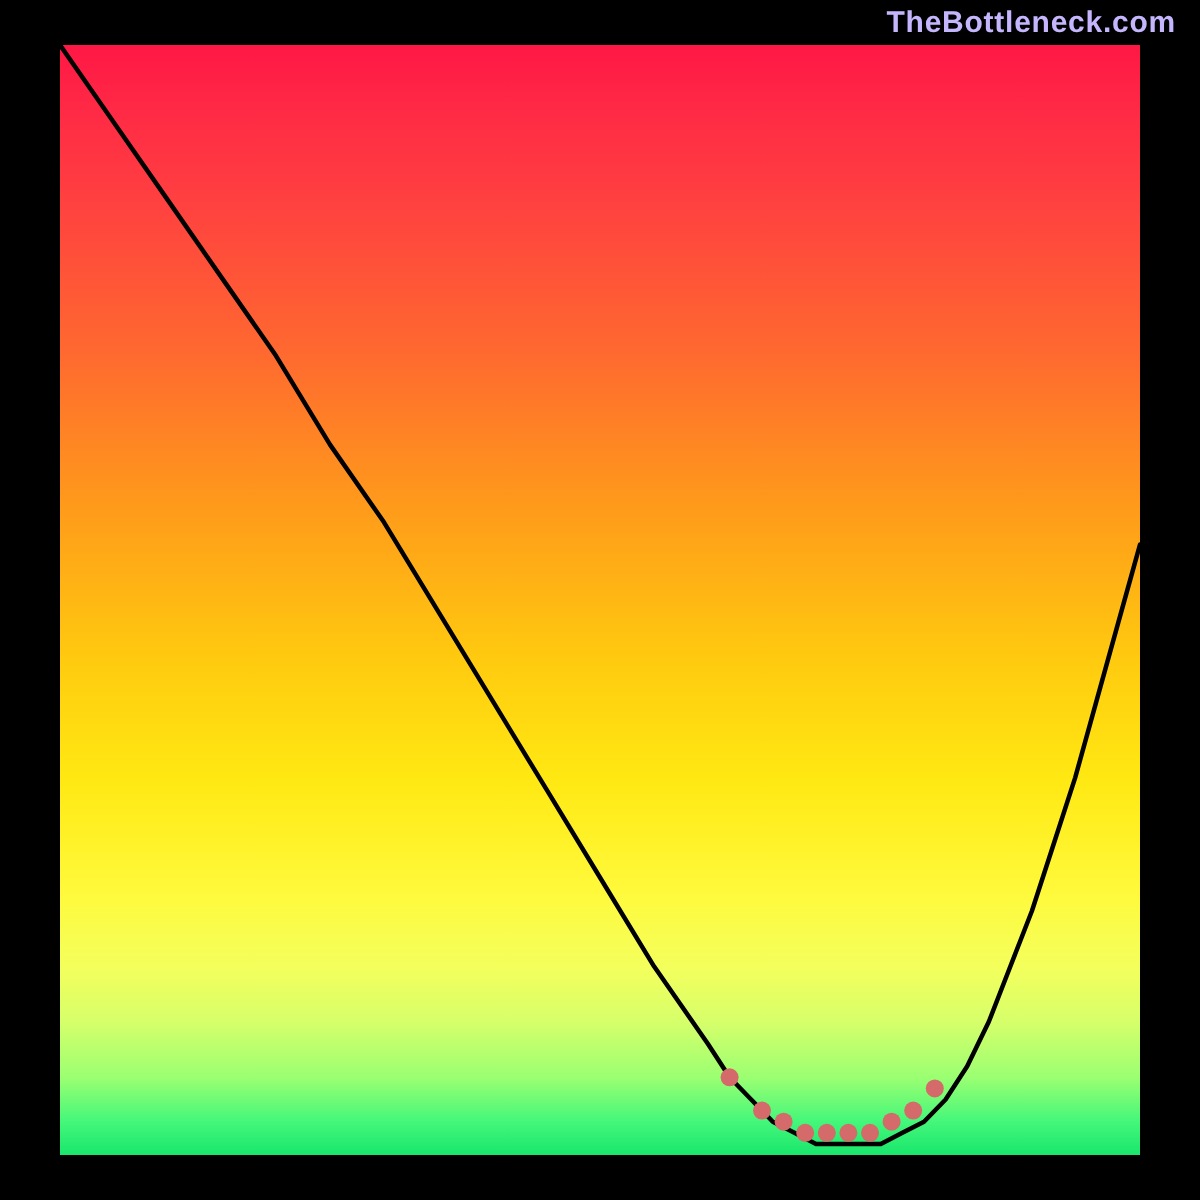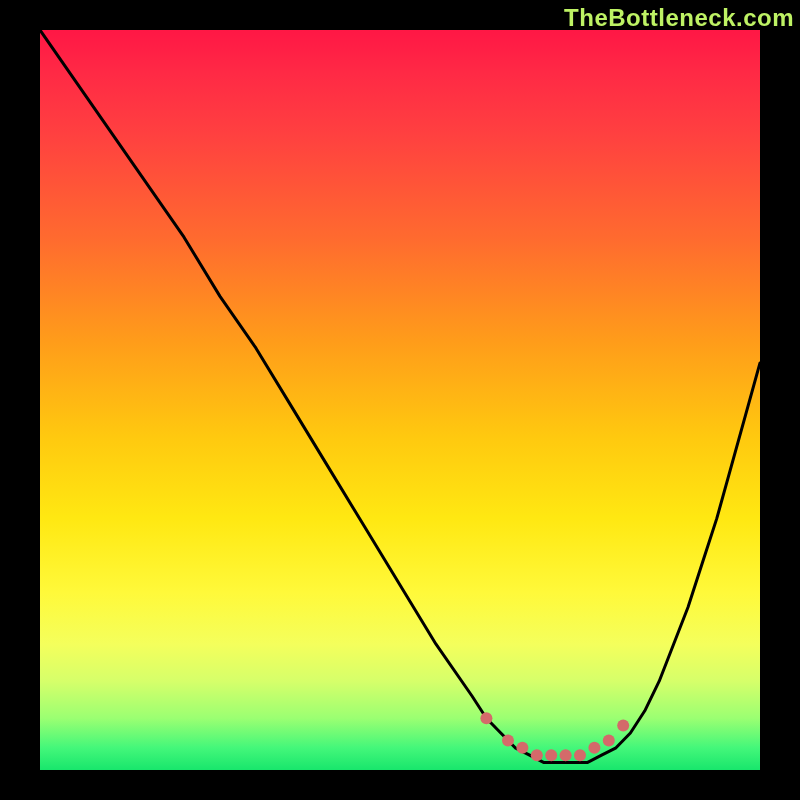--- a/index.html
+++ b/index.html
@@ -13,23 +13,23 @@
   }
   .frame {
     position: relative;
     width: 800px;
     height: 800px;
     background: #000;
   }
   .watermark {
     position: absolute;
     top: 4px;
-    right: 6px;
-    color: #bef264;
-    font-size: 24px;
+    right: 16px;
+    color: #c4b5fd;
+    font-size: 20px;
     font-weight: 600;
     letter-spacing: 0.5px;
     z-index: 20;
   }
   .plot-area {
     position: absolute;
     left: 40px;
     top: 30px;
     width: 720px;
     height: 740px;

